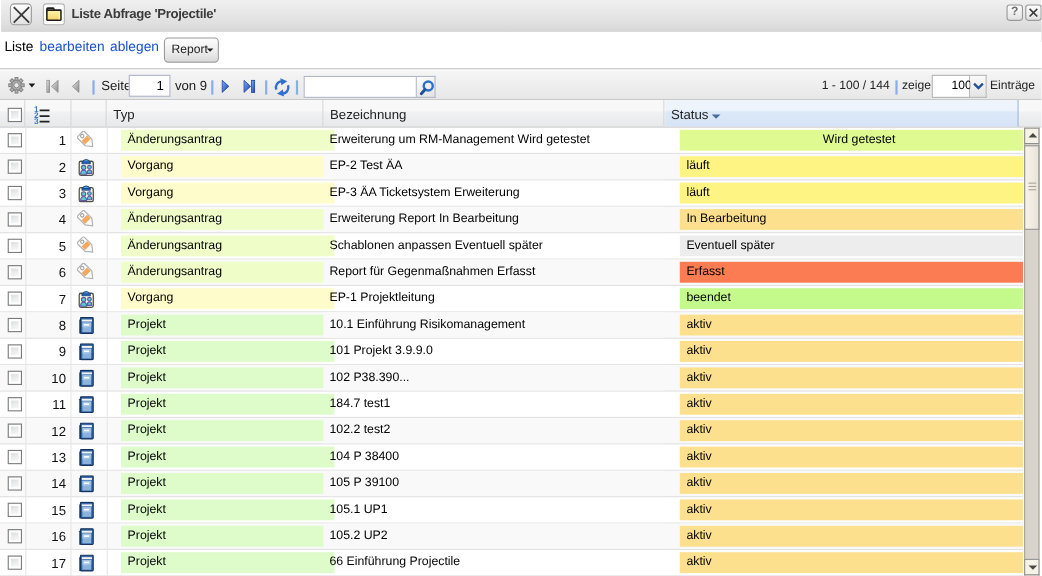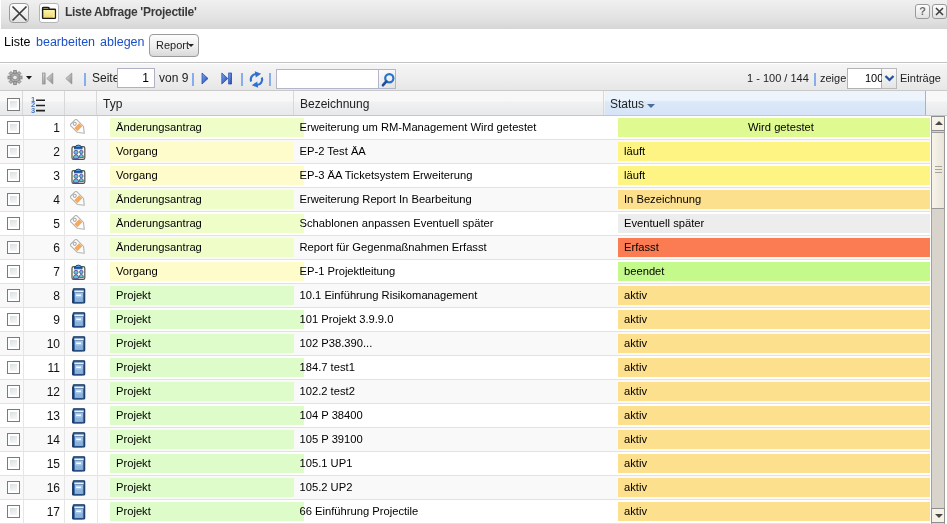--- a/index.html
+++ b/index.html
@@ -353,21 +353,21 @@
   <div class="cell cico">
           <svg width="18" height="18" class="big">
             <use href="#ico-aa"></use>
           </svg>
         </div>
   <div class="cell ctyp">
           <div class="blk t-aa">Änderungsantrag</div>
         </div>
   <div class="cell cbez">Erweiterung Report In Bearbeitung</div>
   <div class="cell cstat">
-          <div class="blk s-ib">In Bezeichnung</div>
+          <div class="blk s-ib">In Bearbeitung</div>
         </div>
 </div>
 <div class="row" style="top:212px">
   <div class="cbox"></div>
   <div class="colsepL"></div>
         <div class="colsepN"></div>
         <div class="colsepI"></div>
   <div class="cell cnum">5</div>
   <div class="cell cico">
           <svg width="18" height="18" class="big">

